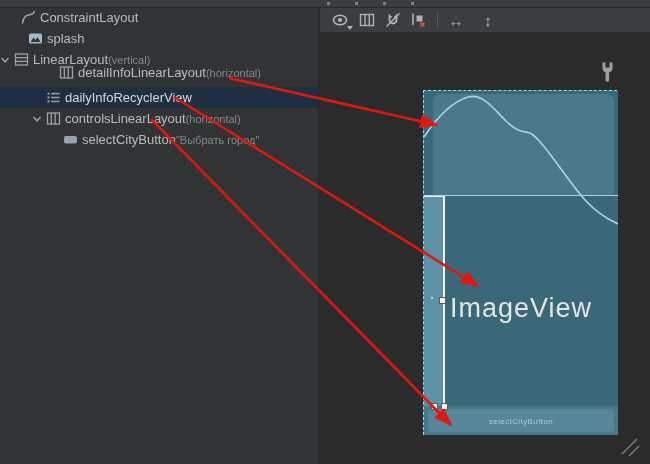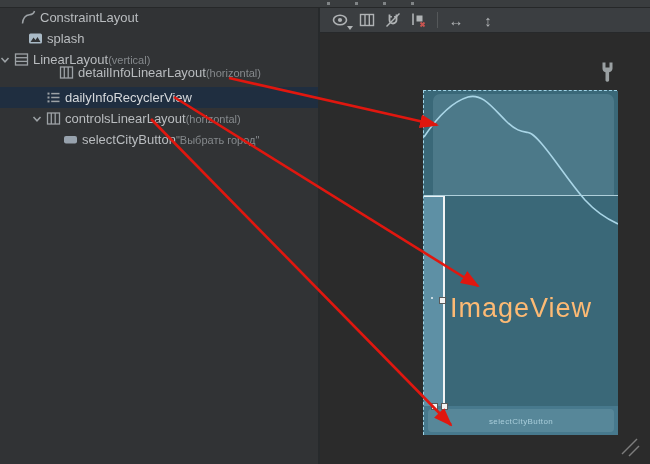--- a/index.html
+++ b/index.html
@@ -32,21 +32,21 @@
   
   .canvas{position:absolute;left:320px;top:33px;width:330px;height:431px;background:#2b2b2b;}
   .device{position:absolute;left:423px;top:90px;width:194px;height:345px;
           border:1px dashed #9fd3e6;box-sizing:border-box;background:#3a6878;}
   .sec-top{position:absolute;left:0;top:0;width:194px;height:105px;background:#3a6878;
            border-bottom:1px solid rgba(205,232,242,.8);box-sizing:border-box;}
   .sec-top-overlay{position:absolute;left:9px;top:3px;right:4px;bottom:0;
                    background:rgba(190,225,238,.14);border-radius:7px 7px 0 0;}
   .sec-mid{position:absolute;left:0;top:105px;width:194px;height:210px;background:#3a6878;}
   .imageview-label{position:absolute;left:0;top:202px;width:194px;text-align:center;
-                   font-size:27px;color:#fdba74;letter-spacing:1px;}
+                   font-size:27px;color:#e5e5e5;letter-spacing:1px;}
   .recycler-strip{position:absolute;left:0;top:105px;width:19px;height:210px;background:#5e90a5;
                   border-right:2px solid #f2f4f5;border-top:1px solid #e8f2f6;box-sizing:content-box;}
   .handle{position:absolute;width:7px;height:7px;background:#f2f2f2;border:1px solid #5a5a5a;box-sizing:border-box;z-index:6;}
   .baseline-dot{position:absolute;width:2px;height:2px;background:rgba(255,255,255,.65);z-index:6;}
   .sec-bottom{position:absolute;left:0;top:315px;width:194px;height:29px;background:#47798d;}
   .sec-bottom-overlay{position:absolute;left:4px;top:3px;right:4px;bottom:3px;
                       background:rgba(200,230,240,.13);border-radius:4px;}
   .button-label{position:absolute;left:0;top:11px;width:194px;text-align:center;
                 font-size:8px;color:#a9cedb;letter-spacing:.4px;}
   .curve-svg{position:absolute;left:0;top:0;z-index:4;pointer-events:none;}

